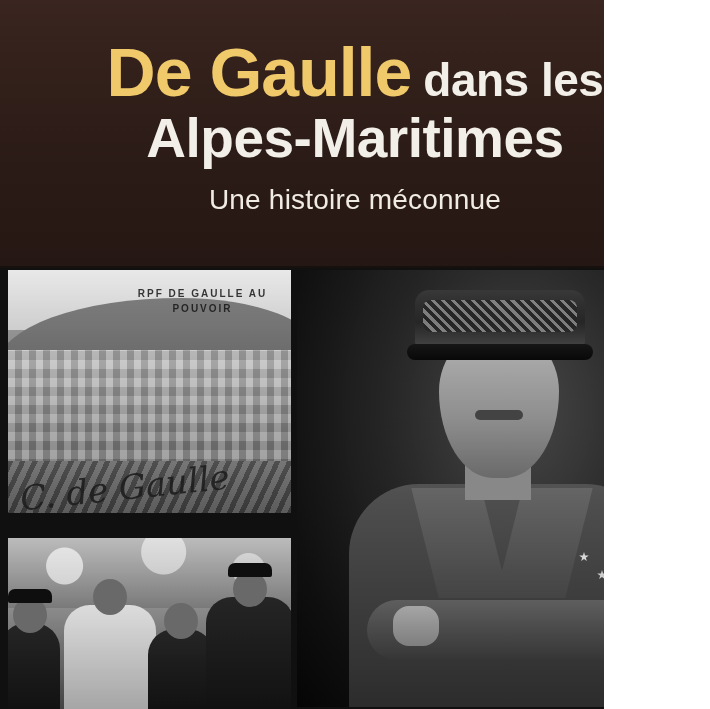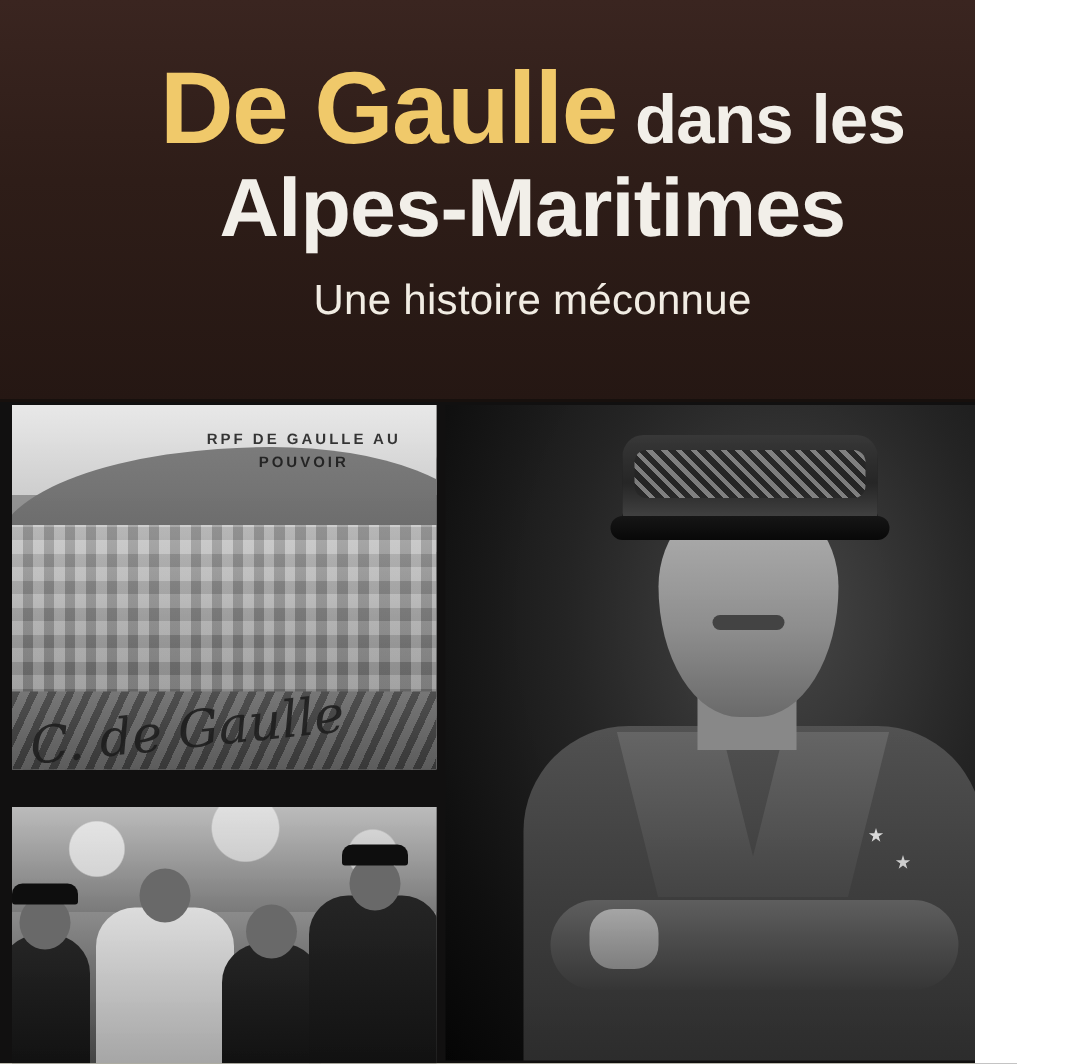--- a/index.html
+++ b/index.html
@@ -2,21 +2,21 @@
 <html><head>
 <meta charset="utf-8">
 <style>
   html, body {
     margin: 0;
     padding: 0;
     background: #ffffff;
   }
   .cover {
     position: relative;
-    width: 650px;
+    width: 604px;
     height: 709px;
     overflow: hidden;
     background: #fef9c3;
     font-family: "Liberation Sans", sans-serif;
   }
 
   
   .top-band {
     position: absolute;
     left: 0; top: 0;

